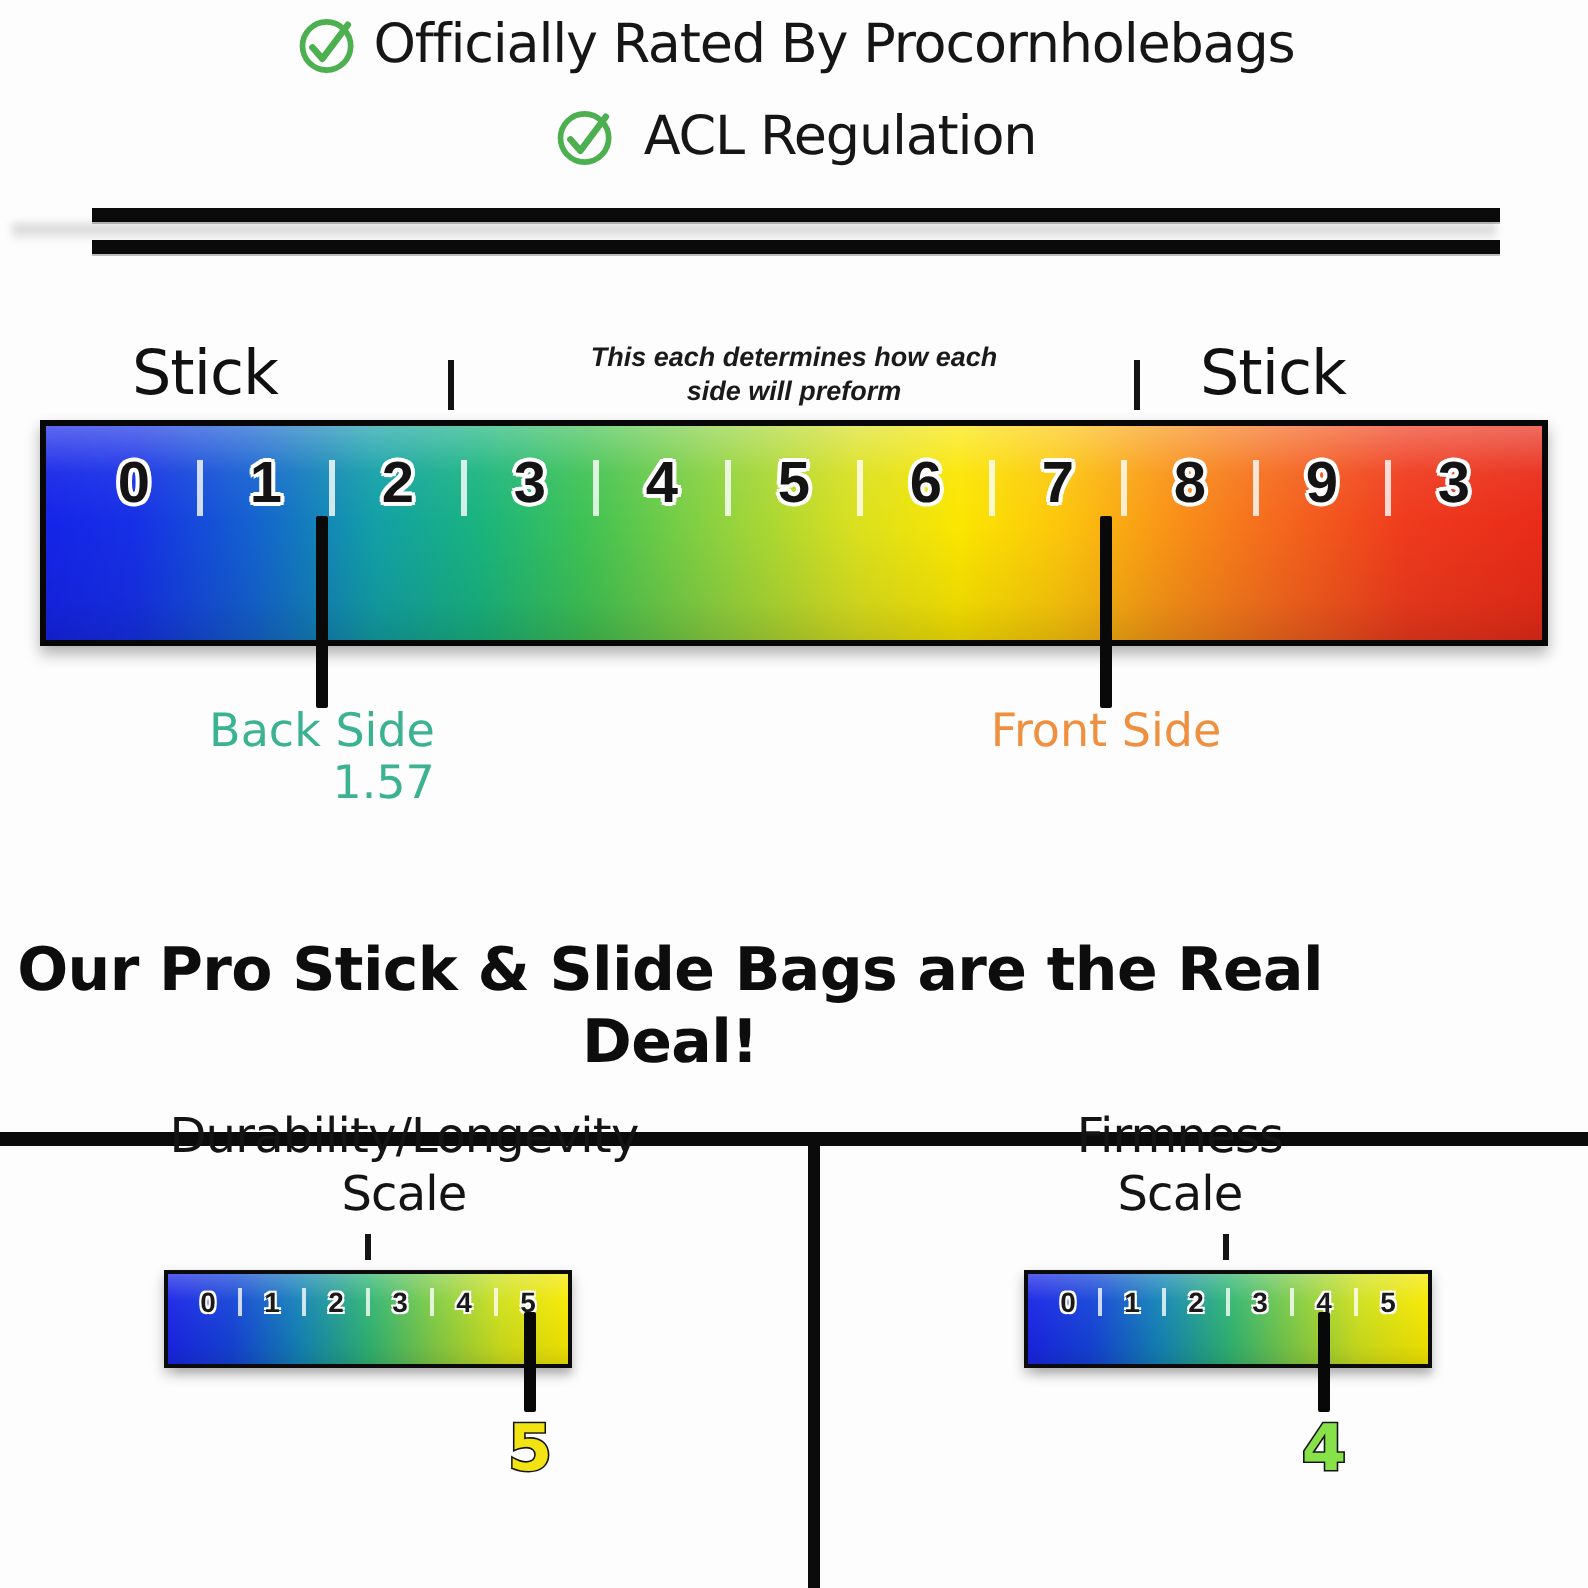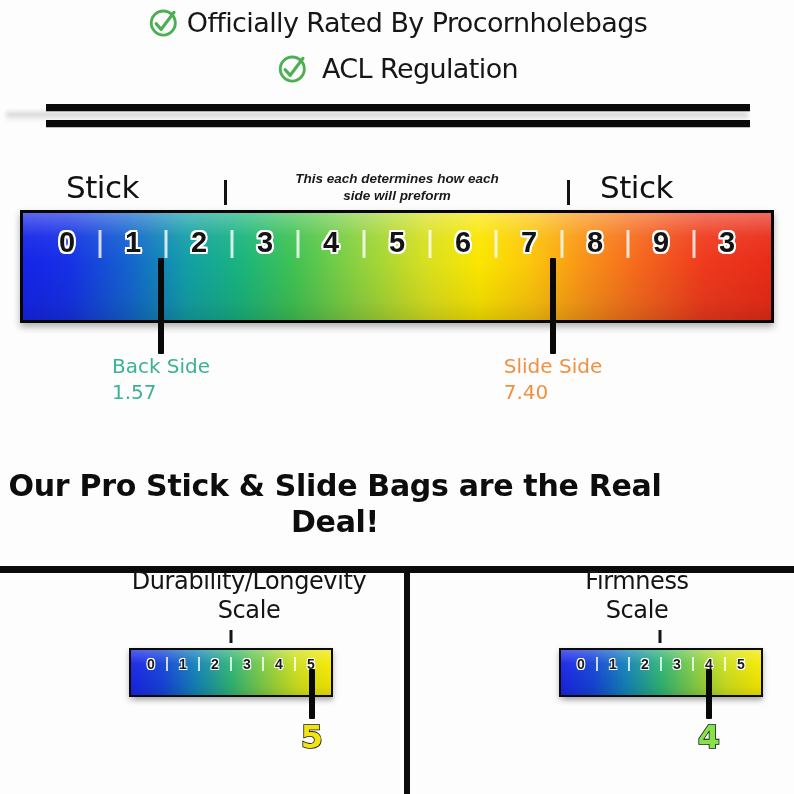--- a/index.html
+++ b/index.html
@@ -184,24 +184,24 @@
     width: 6px;
     background: #090909;
     border-radius: 1px;
     transform: translateX(-50%);
   }
   #marker-back  { left: 161px; top: 258px; height: 96px; }
   #marker-front { left: 553px; top: 258px; height: 96px; }
 
   .side-readout {
     position: absolute;
-    text-align: left;
-    transform: translateX(-50%);
-    font-family: "DejaVu Sans", sans-serif;
-    font-size: 20px;
+    text-align: right;
+    transform: translateX(-50%);
+    font-family: "DejaVu Sans", sans-serif;
+    font-size: 23px;
     line-height: 26px;
     white-space: nowrap;
   }
   #readout-back  { left: 161px; top: 353px; color: #3bb392; }
   #readout-front { left: 553px; top: 353px; color: #ef9040; }
   .side-readout .val { display: block; }
 
   
   #headline {
     position: absolute;
@@ -228,21 +228,21 @@
   }
   #panel-divider-v {
     position: absolute;
     left: 404px;
     top: 573px;
     width: 6px;
     height: 221px;
     background: #0b0b0b;
   }
 
-  .panel { position: absolute; top: 556px; height: 221px; margin-left: 47px; }
+  .panel { position: absolute; top: 543px; height: 221px; }
   #panel-left  { left: 0px;   width: 404px; }
   #panel-right { left: 410px; width: 360px; }
 
   .panel-title {
     position: absolute;
     left: 0;
     width: 100%;
     text-align: center;
     font-family: "DejaVu Sans", sans-serif;
     font-size: 24px;
@@ -405,22 +405,21 @@
   <div id="main-scale-shadow"></div>
 
   <div class="value-marker" id="marker-back"></div>
   <div class="value-marker" id="marker-front"></div>
 
   <div class="side-readout" id="readout-back">
     <span>Back Side</span>
     <span class="val">1.57</span>
   </div>
   <div class="side-readout" id="readout-front">
-    <span>Slide Side</span>
-    <span class="val">7.40</span>
+    <span>Front Side</span>
   </div>
 
   <div id="headline">Our Pro Stick &amp; Slide Bags are the Real Deal!</div>
 
   <div id="panel-divider-h"></div>
   <div id="panel-divider-v"></div>
 
   <div class="panel" id="panel-left">
     <div class="panel-title">
       <span>Durability/Longevity</span><br>

